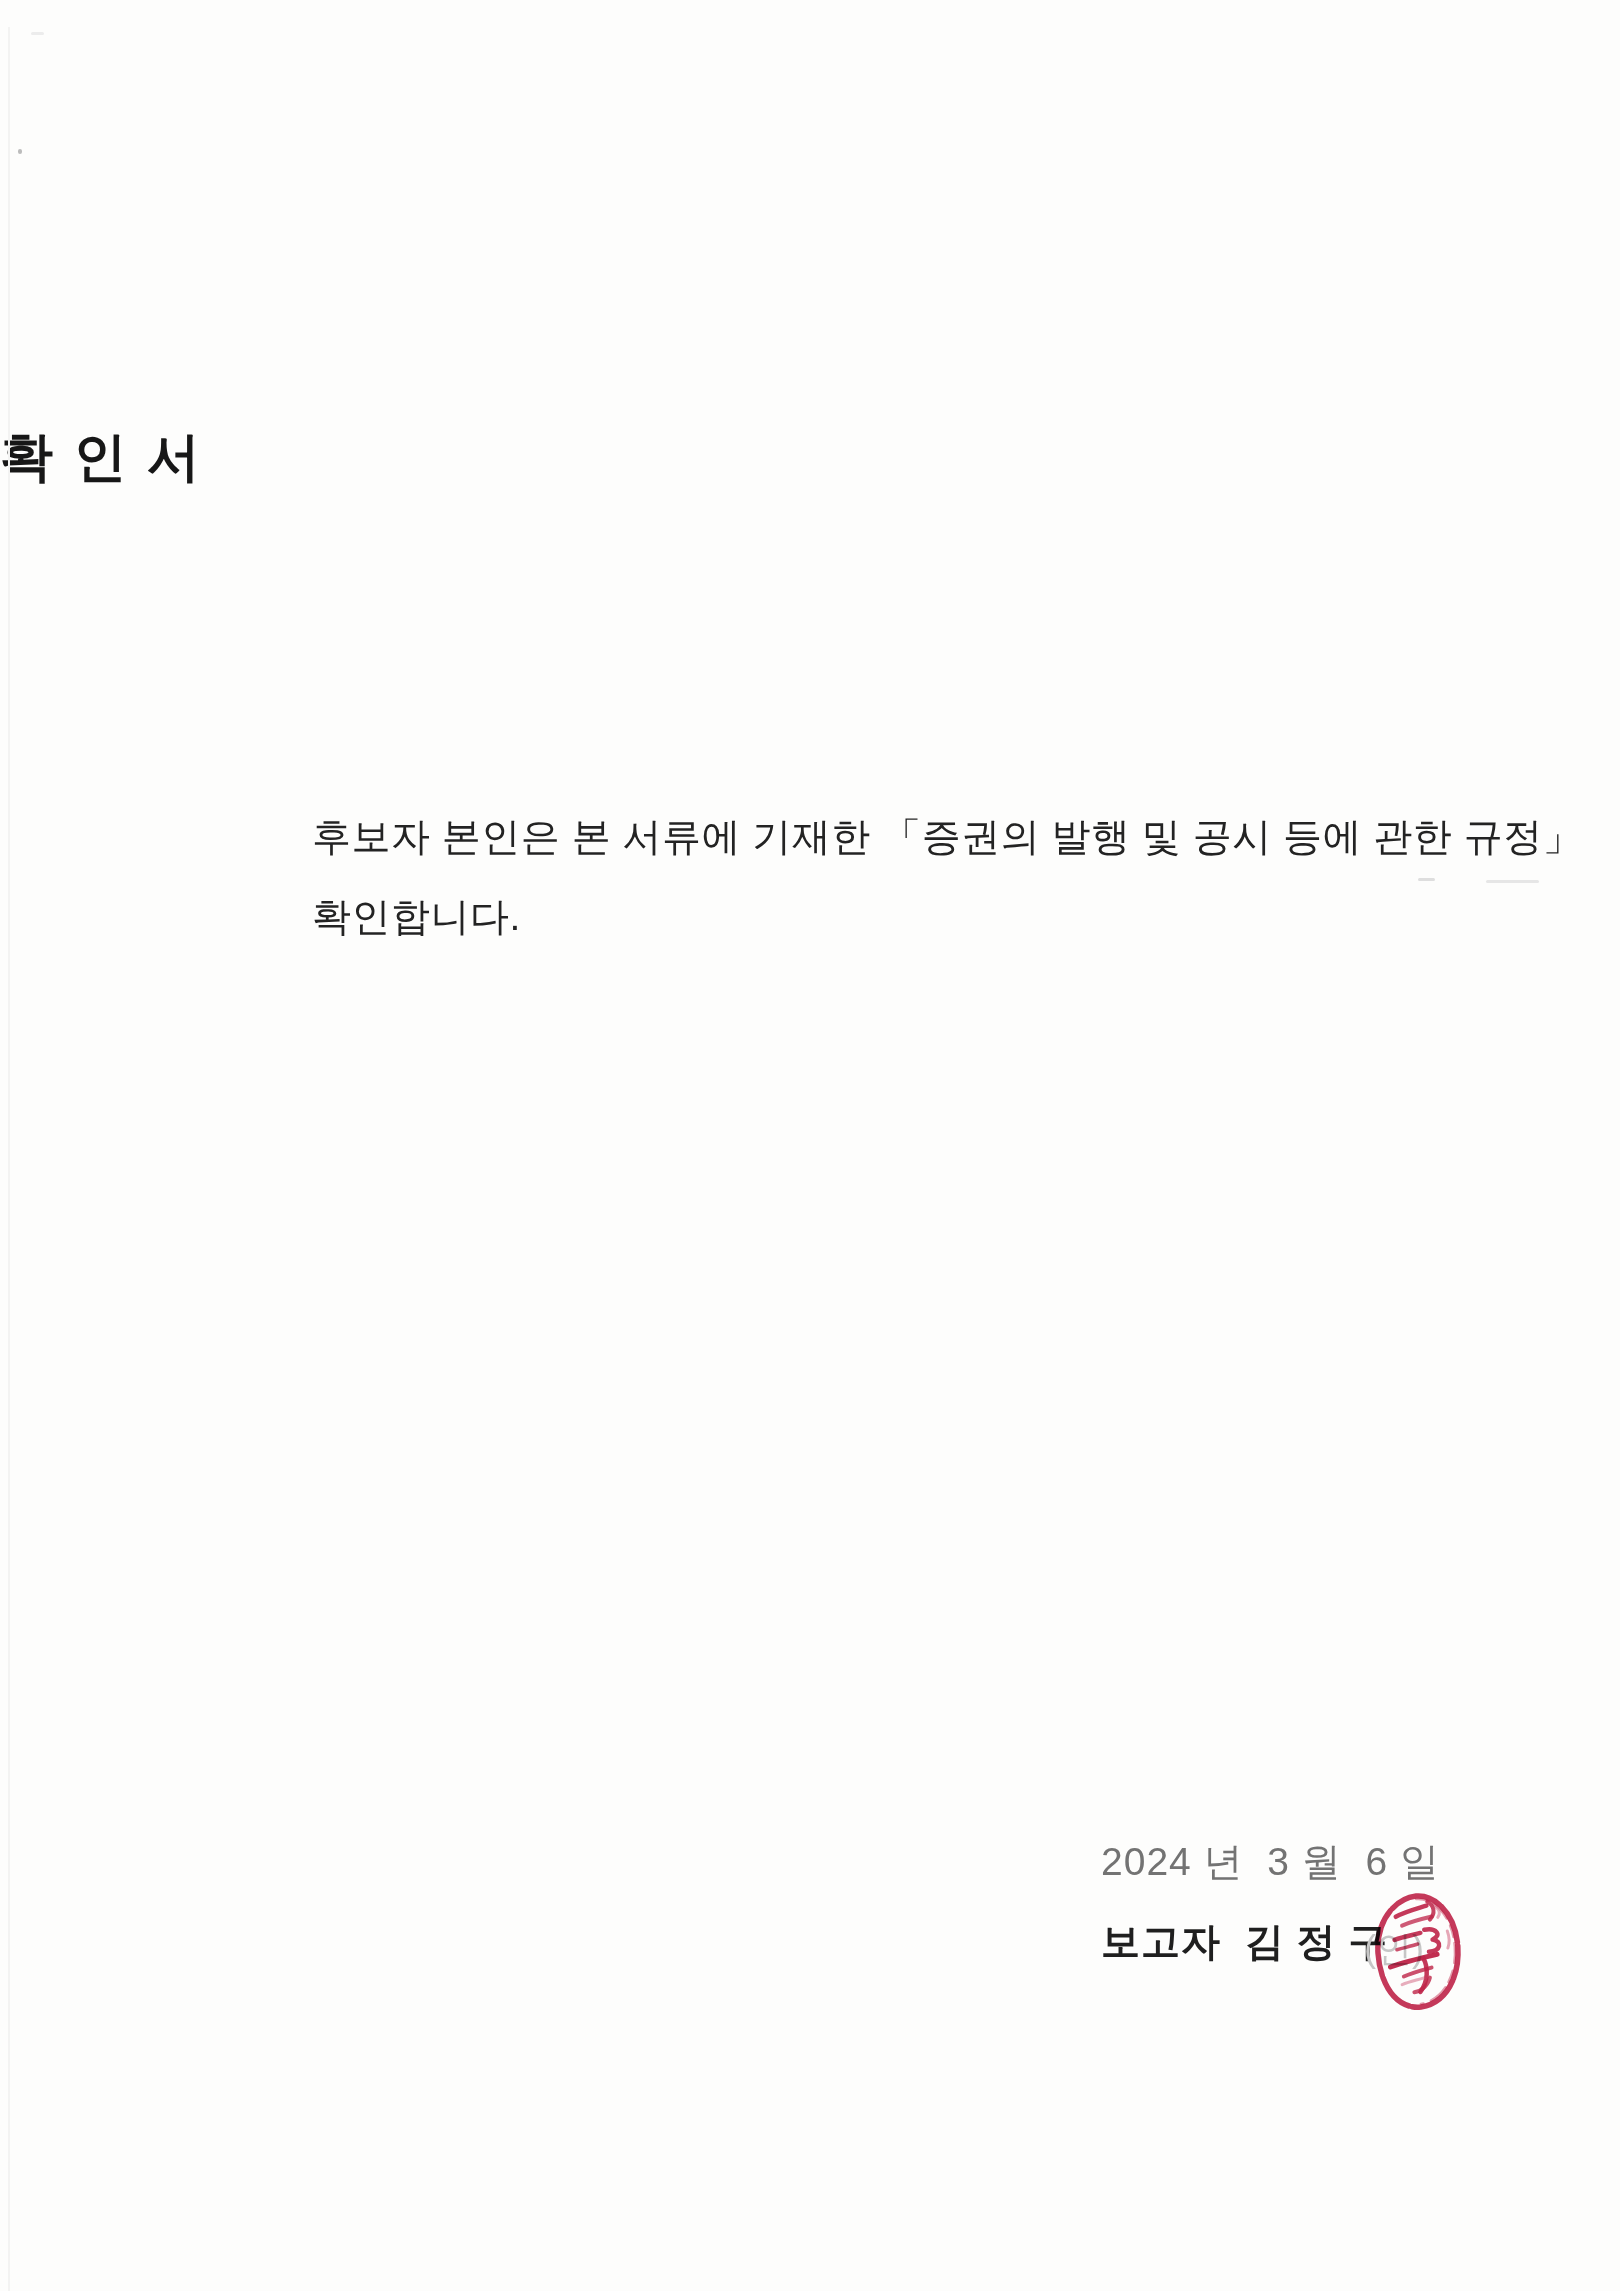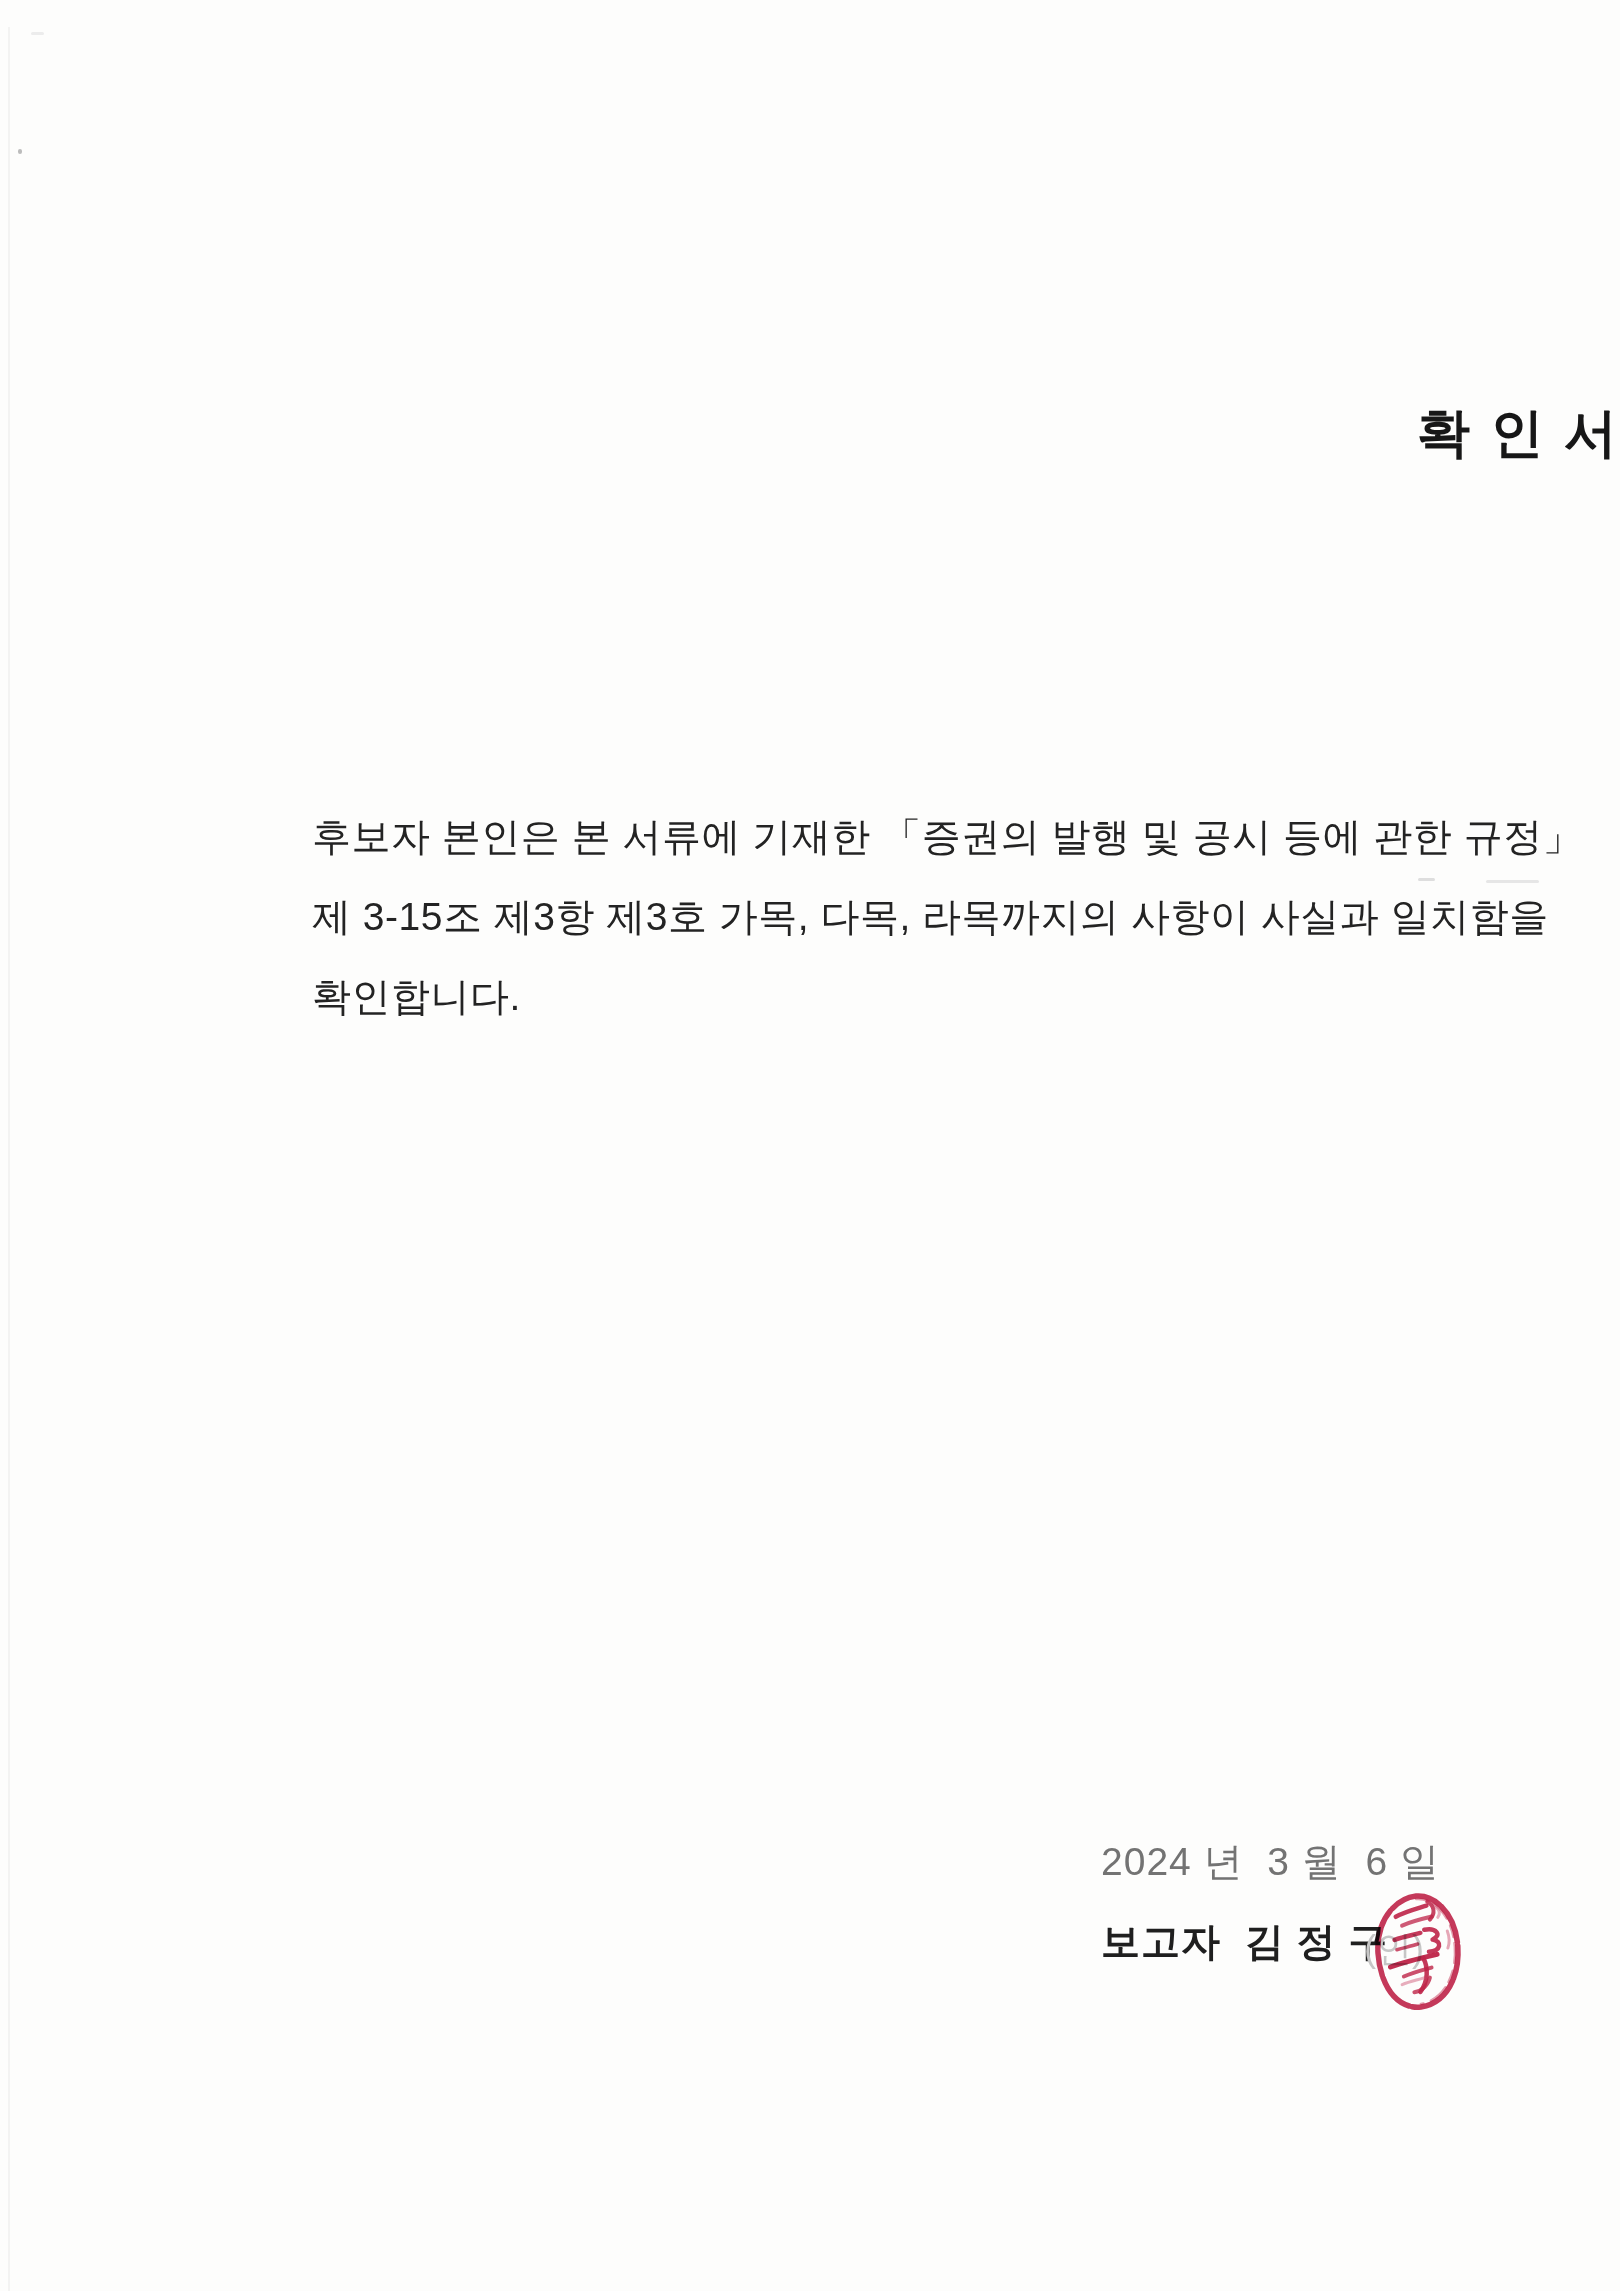--- a/index.html
+++ b/index.html
@@ -9,24 +9,24 @@
     height: 2292px;
     background: #fdfdfc;
     overflow: hidden;
     font-family: "Liberation Sans", "DejaVu Sans", sans-serif;
     color: #222222;
   }
 
   
   .doc-title {
     position: absolute;
-    top: 398px;
+    top: 422px;
     left: 0;
     right: 0;
-    text-align: right;
+    text-align: left;
     font-size: 53px;
     font-weight: 700;
     letter-spacing: 2.9px;
     color: #171717;
     white-space: pre;
   }
 
   
   .body-block {
     position: absolute;
@@ -102,21 +102,20 @@
 </style>
 </head>
 <body>
 
 <div class="page">
 
   <div class="doc-title">확 인 서</div>
 
   <div class="body-block">
     <div class="body-line justified l1">후보자 본인은 본 서류에 기재한 「증권의 발행 및 공시 등에 관한 규정」</div>
-    <div class="body-line justified l2">제 3-15조 제3항 제3호 가목, 다목, 라목까지의 사항이 사실과 일치함을</div>
     <div class="body-line plain">확인합니다.</div>
   </div>
 
   <div class="date-line">2024 년  3 월  6 일</div>
 
   <div class="reporter-line">보고자  김 정 구</div>
 
   <div class="seal-placeholder">(인)</div>
 
   <svg class="name-seal" viewBox="0 0 92 120" xmlns="http://www.w3.org/2000/svg">

